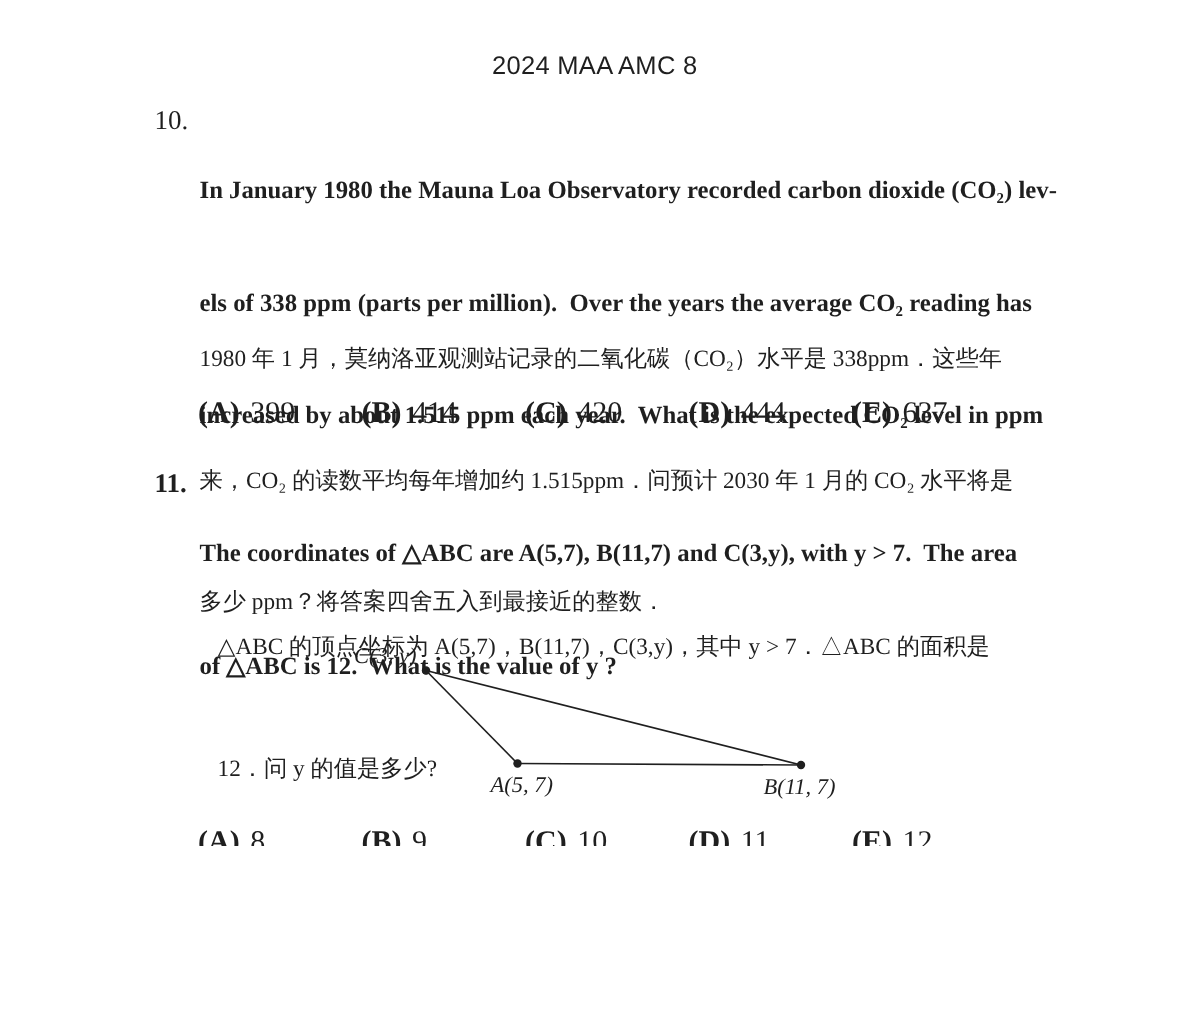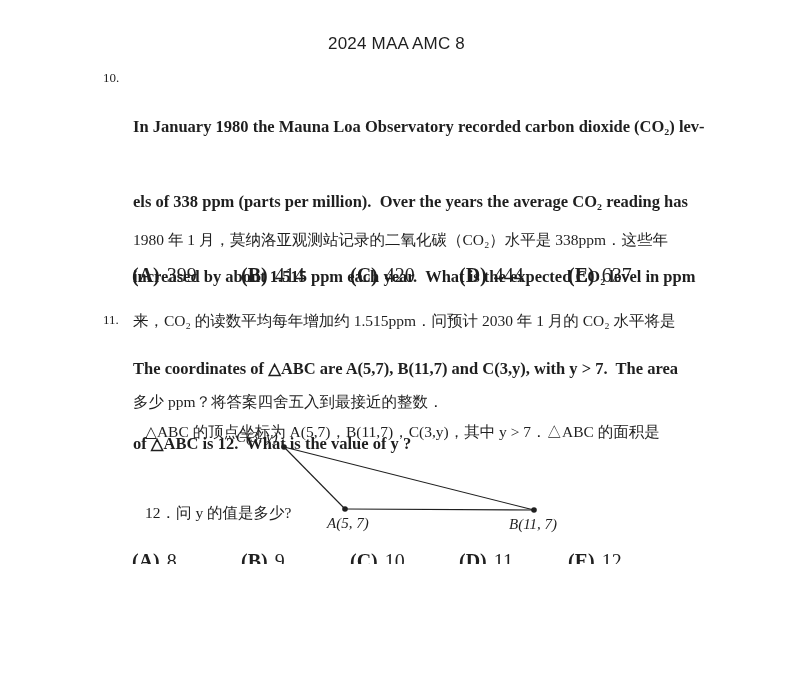--- a/index.html
+++ b/index.html
@@ -17,21 +17,21 @@
     top: 34px;
     left: 0;
     width: 100%;
     text-align: center;
     font-family: "Liberation Sans", sans-serif;
     font-size: 17px;
     letter-spacing: 0.2px;
   }
   .prob-number {
     position: absolute;
-    font-size: 13px;
+    font-size: 18px;
   }
   .en-block {
     position: absolute;
     font-size: 16.5px;
     line-height: 25px;
     white-space: pre;
     font-weight: bold;
   }
   .cn-block {
     position: absolute;
@@ -85,21 +85,21 @@
   </div>
 
   <div class="choices" style="left:132px; top:264px;">
     <div><span class="choice-label">(A)</span><span class="choice-value">399</span></div>
     <div><span class="choice-label">(B)</span><span class="choice-value">414</span></div>
     <div><span class="choice-label">(C)</span><span class="choice-value">420</span></div>
     <div><span class="choice-label">(D)</span><span class="choice-value">444</span></div>
     <div><span class="choice-label">(E)</span><span class="choice-value">637</span></div>
   </div>
 
-  <div class="prob-number" style="left:103px; top:312px;">11.</div>
+  <div class="prob-number" style="left:103px; top:312px;font-weight:bold;">11.</div>
 
   <div class="en-block" style="left:133px; top:306px;">
     <div>The coordinates of △ABC are A(5,7), B(11,7) and C(3,y), with y &gt; 7.  The area</div>
     <div>of △ABC is 12.  What is the value of y ?</div>
   </div>
 
   <div class="cn-block" style="left:133px; top:364px;margin-left:12px;">
     <div>△ABC 的顶点坐标为 A(5,7)，B(11,7)，C(3,y)，其中 y &gt; 7．△ABC 的面积是</div>
     <div>12．问 y 的值是多少?</div>
   </div>

